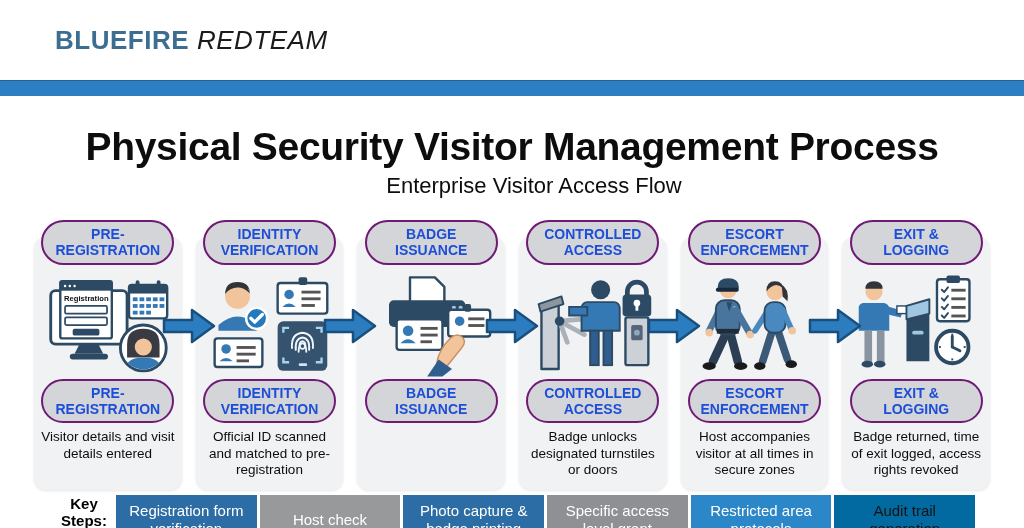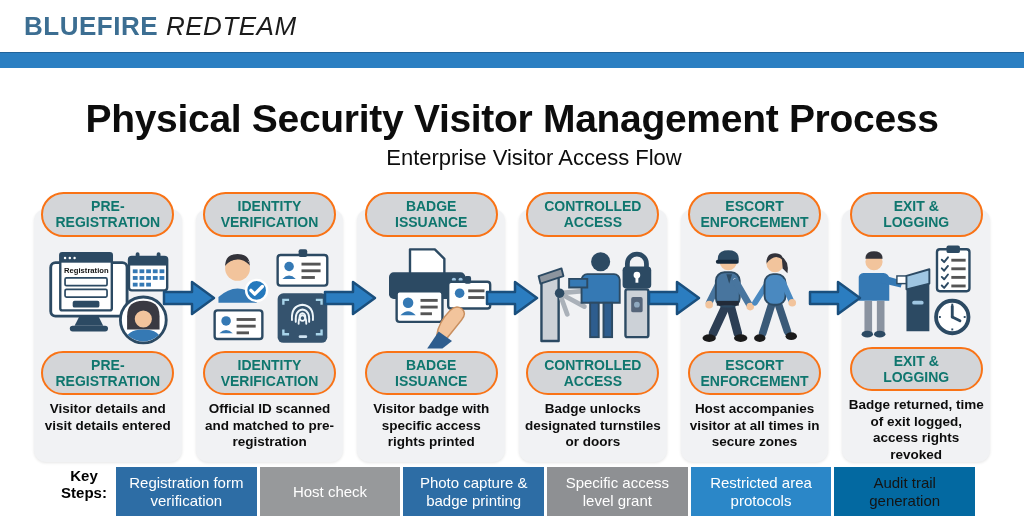--- a/index.html
+++ b/index.html
@@ -4,48 +4,48 @@
 <style>
   * { margin:0; padding:0; box-sizing:border-box; }
   html,body { width:1024px; height:528px; }
   body {
     background:#ffffff;
     font-family:"Liberation Sans", sans-serif;
     color:#0d0d0d;
     overflow:hidden;
   }
   
-  .header { height:52px; display:flex; align-items:center; padding-left:24px; }
+  .header { height:80px; display:flex; align-items:center; padding-left:55px; }
   .logo { font-size:26px; letter-spacing:.5px; display:flex; gap:8px; }
   .logo .primary { color:#3c6e92; font-weight:700; }
   .logo .secondary { color:#1b1b1b; font-weight:500;font-style:italic; }
   .brand-bar { height:16px; background:#2b7fc2; border-top:1px solid #20639a; }
 
   
   .title { text-align:center; font-size:39px; font-weight:700; margin-top:30px; letter-spacing:-.3px; line-height:1.1; }
   .subtitle { text-align:center; font-size:22px; font-weight:500; margin-top:4px; line-height:1.15;padding-left:44px; }
 
   
   .flow { display:flex; align-items:flex-start; padding:0 34px; margin-top:39px; position:relative; }
   .step-card {
     flex:1; height:253px; background:#f1f2f4; border-radius:12px;
     display:flex; flex-direction:column; align-items:center;
     box-shadow:0 1px 3px rgba(0,0,0,.10);
     position:relative; z-index:1;
   }
   .pill {
-    background:#d3d5d8; border:2px solid #f97316; border-radius:26px;
+    background:#d3d5d8; border:2px solid #701a75; border-radius:26px;
     padding:4px 10px; text-align:center; font-weight:700; font-size:14px;
-    line-height:1.16; color:#0f766e; width:90%;
+    line-height:1.16; color:#1d4ed8; width:90%;
   }
   .pill span { display:block; white-space:nowrap; }
   .pill.top { margin-top:-17px; z-index:3; }
   .icon-box { height:106px; margin-top:8px; display:flex; align-items:center; justify-content:center; }
   .icon-box svg { width:126px; height:102px; }
-  .desc { font-size:13.5px; font-weight:700; line-height:1.22; text-align:center; padding:6px 5px 0; }
+  .desc { font-size:13.5px; font-weight:400; line-height:1.22; text-align:center; padding:6px 5px 0; }
 
   .arrow-slot { flex:0 0 14px; position:relative; z-index:4; height:253px; }
   .arrow-slot svg { position:absolute; left:50%; top:70px; transform:translateX(-50%); }
 
   
   .keysteps { display:flex; align-items:stretch; gap:3px; height:49px; margin-top:5px; padding:0 49px 0 55px; }
   .ks-label { flex:0 0 58px; display:flex; flex-direction:column; justify-content:flex-start; text-align:center;
               font-weight:700; font-size:15px; line-height:1.15; color:#000; }
   .ks-cell { flex:1; display:flex; align-items:center; justify-content:center; text-align:center;
              font-size:15px; line-height:1.15; padding:2px 8px; color:#fff; }
@@ -206,21 +206,20 @@
         <rect x="105" y="44" width="17" height="3" fill="#555"></rect>
         <rect x="105" y="51" width="17" height="3" fill="#555"></rect>
         <path d="M72 92 Q74 78 86 66 Q92 60 98 64 Q104 69 98 76 Q90 86 82 96 Z" fill="#f2c49c" stroke="#c98f5f" stroke-width="1.5"></path>
         <path d="M62 106 L74 88 L88 98 L78 106 Z" fill="#2e5d8e"></path>
       </svg>
     </div>
     <div class="pill">
       <span>BADGE</span>
       <span>ISSUANCE</span>
     </div>
-    <div class="desc">Visitor badge with specific access rights printed</div>
   </div>
 
   <div class="arrow-slot">
     <svg width="54" height="38" viewBox="0 0 54 38">
       <path d="M2 13 H30 V3 L52 19 L30 35 V25 H2 Z" fill="#2b7dc0" stroke="#1a4f7d" stroke-width="2.5" stroke-linejoin="round"></path>
     </svg>
   </div>
 
   <div class="step-card">
     <div class="pill top">

